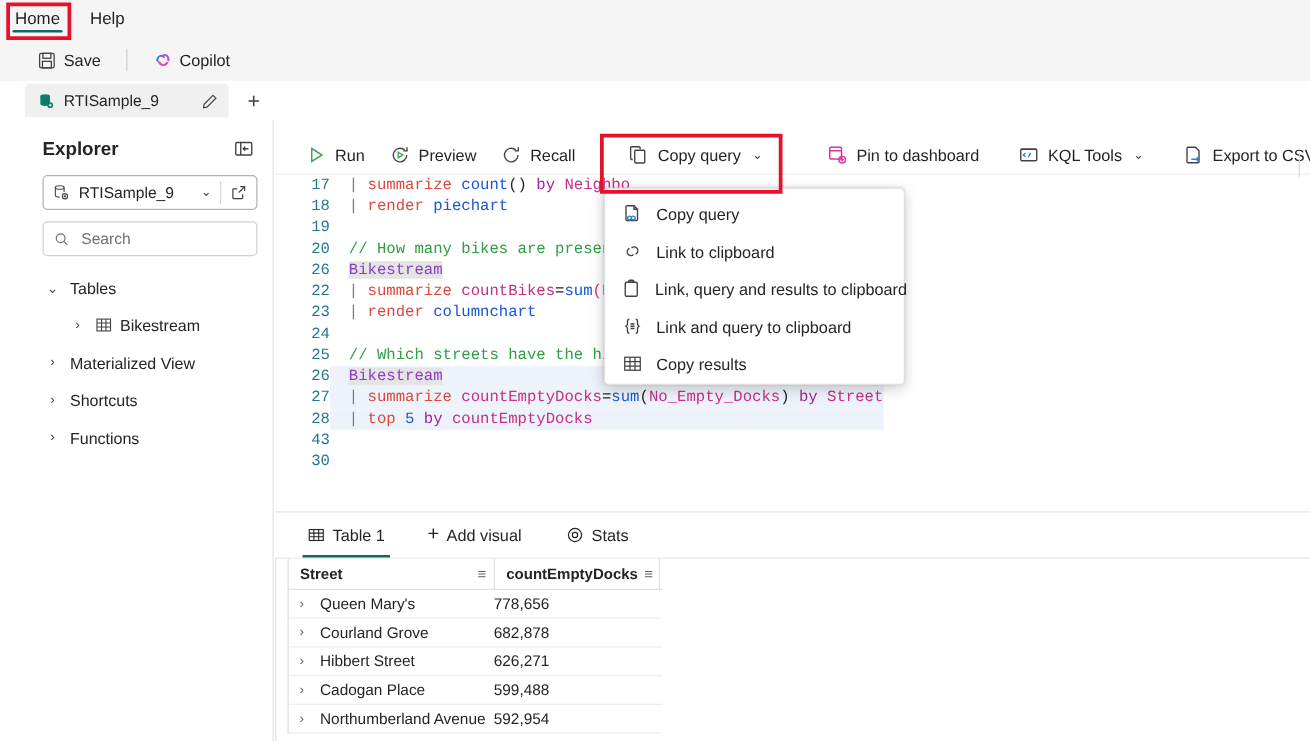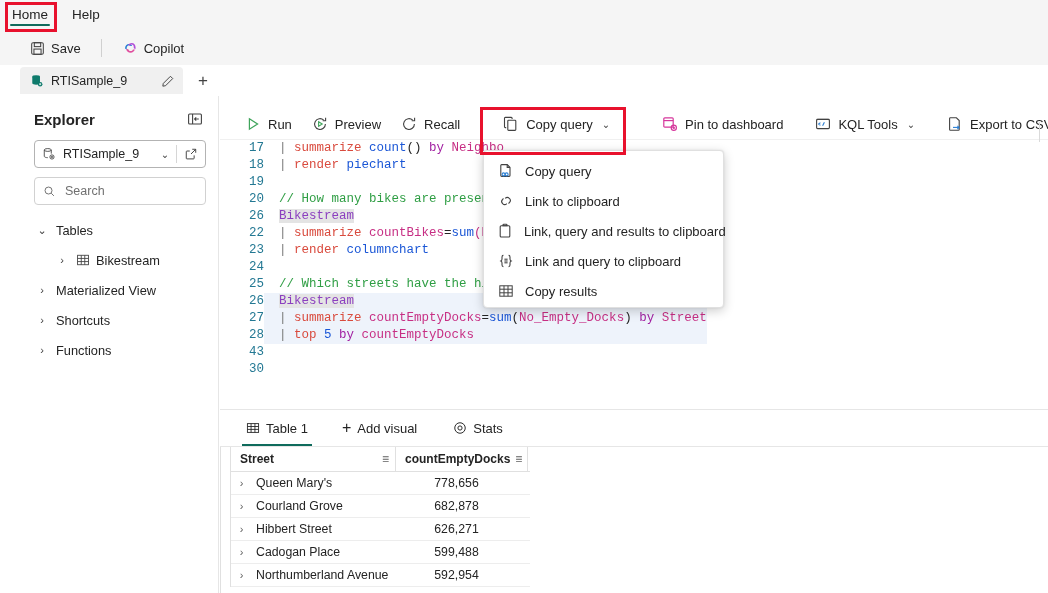--- a/index.html
+++ b/index.html
@@ -213,21 +213,21 @@
   .gh-count  { width: 132px; }
   .gh-end { width: 1px; height: 25px; border-left: 1px solid #e0e0e0; }
 
   .grow { display: flex; height: 23px; align-items: center; border-bottom: 1px solid #ededed; }
   .gc-exp {
     width: 22px; display: flex; align-items: center; justify-content: center;
     color: #616161; font-size: 11px; border-left: 1px solid #e0e0e0; height: 23px;
   }
   .gc-street { width: 143px; font-size: 12.3px; color: #242424; padding-left: 4px; }
   .gc-count {
-    width: 132px; font-size: 12.3px; color: #242424; text-align: center; padding-right: 9px;
+    width: 132px; font-size: 12.3px; color: #242424; text-align: left; padding-right: 9px;
   }
   .grid-vrule { position: absolute; left: 0; top: 37px; width: 1px; height: 147px; background: #e0e0e0; }
 
   
   .cmd-right-sep {
     position: absolute; right: 8px; top: 122px; width: 1px; height: 20px; background: #dadada;
   }
 
   svg { display: block; }
 </style>

